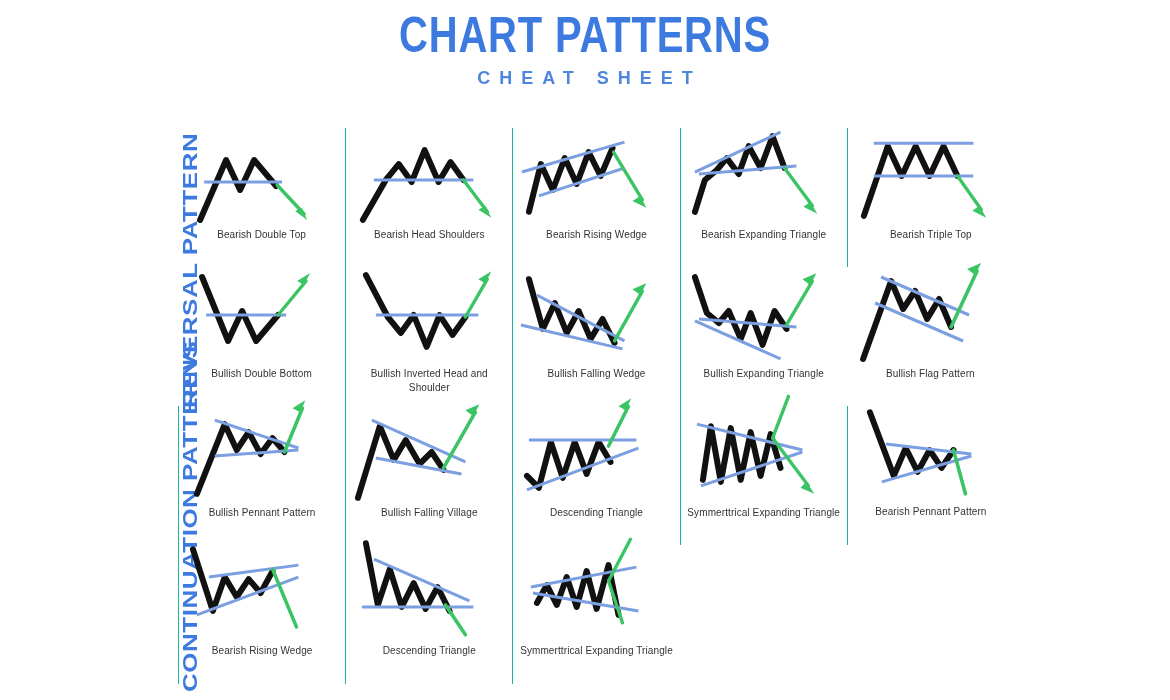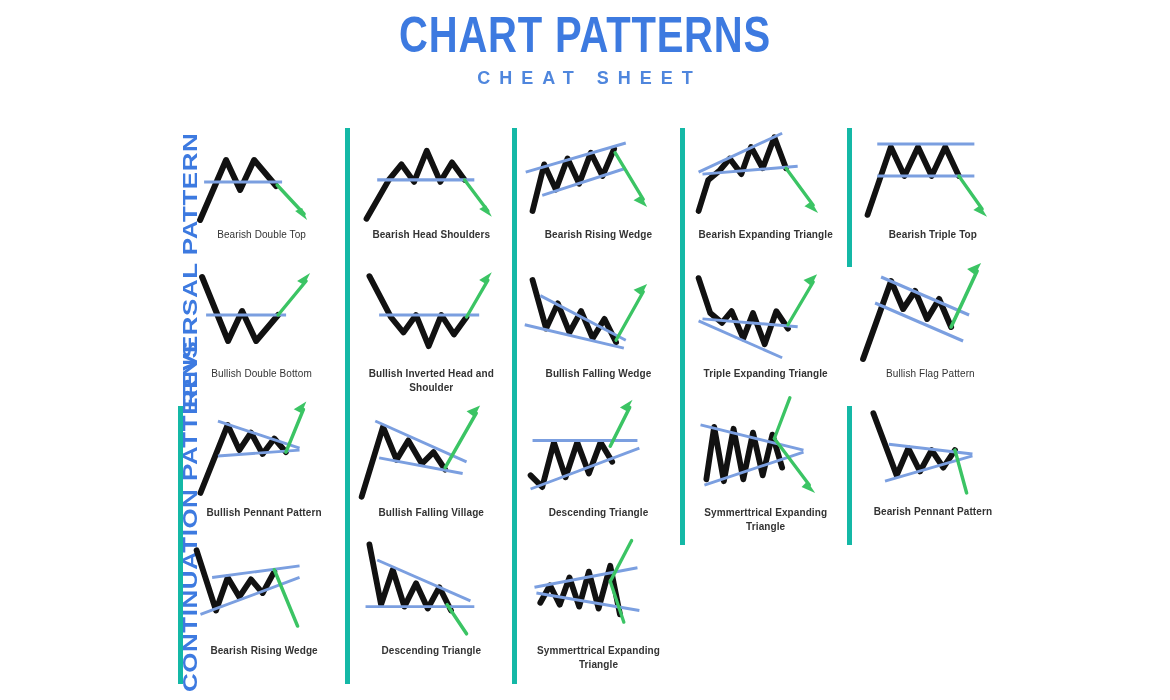--- a/index.html
+++ b/index.html
@@ -61,21 +61,21 @@
     grid-template-rows:repeat(4,1fr);
   }
   .cell{
     position:relative;
     display:flex;
     flex-direction:column;
     align-items:center;
     justify-content:flex-start;
     box-sizing:border-box;
   }
-  .cell.divider{border-left:5px solid #14b8a6;font-weight:bold;}
+  .cell.divider{border-left:1px solid #14b8a6;}
   .cell .fig{
     width:100%;
     height:98px;
     display:block;
   }
   .cell .fig svg{display:block;width:100%;height:100%;overflow:visible;}
   .cap{
     font-family:"Liberation Sans", sans-serif;
     font-size:10px;
     color:#333333;
@@ -208,21 +208,21 @@
     <div class="cell divider">
       <div class="fig">
         <svg viewBox="0 0 167 98" preserveAspectRatio="xMidYMid meet">
           <polyline points="14,10 26,46 38,56 48,44 60,72 70,46 82,78 94,44 106,62" fill="none" stroke="#111111" stroke-width="6" stroke-linejoin="round" stroke-linecap="round"></polyline>
           <line x1="18" y1="52" x2="116" y2="60" stroke="#7b9fe0" stroke-width="3"></line>
           <line x1="14" y1="54" x2="100" y2="92" stroke="#7b9fe0" stroke-width="3"></line>
           <line x1="106" y1="58" x2="132" y2="14" stroke="#3bc464" stroke-width="3.4" stroke-linecap="round"></line>
           <polygon points="136,6 122,12 130,18" fill="#3bc464"></polygon>
         </svg>
       </div>
-      <div class="cap">Triple Expanding Triangle</div>
+      <div class="cap">Bullish Expanding Triangle</div>
     </div>
 
 
     <div class="cell">
       <div class="fig">
         <svg viewBox="0 0 167 98" preserveAspectRatio="xMidYMid meet">
           <polyline points="16,92 44,14 56,42 68,24 80,52 92,32 104,60" fill="none" stroke="#111111" stroke-width="6" stroke-linejoin="round" stroke-linecap="round"></polyline>
           <line x1="34" y1="10" x2="122" y2="48" stroke="#7b9fe0" stroke-width="3"></line>
           <line x1="28" y1="36" x2="116" y2="74" stroke="#7b9fe0" stroke-width="3"></line>
           <line x1="104" y1="60" x2="130" y2="4" stroke="#3bc464" stroke-width="3.6" stroke-linecap="round"></line>

